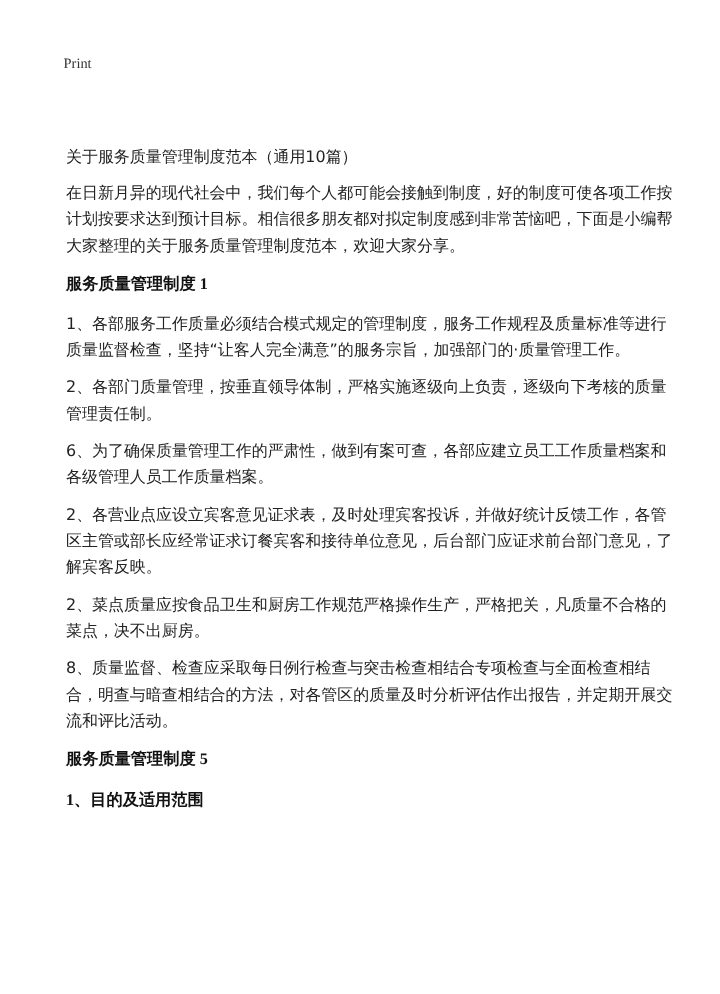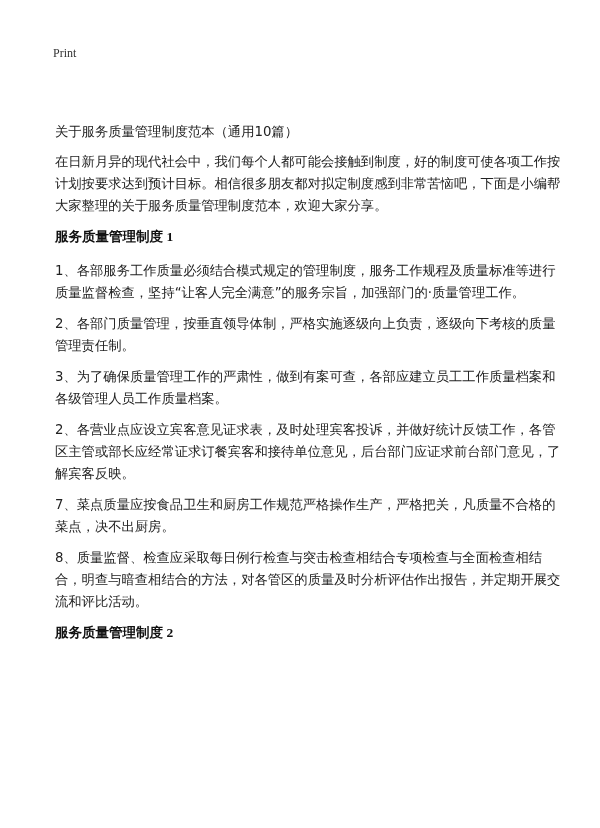--- a/index.html
+++ b/index.html
@@ -18,20 +18,21 @@
 <div class="page">
   <div class="print-link">Print</div>
 
   <div class="content">
     <p class="subtitle">关于服务质量管理制度范本（通用10篇）</p>
     <p>在日新月异的现代社会中，我们每个人都可能会接触到制度，好的制度可使各项工作按计划按要求达到预计目标。相信很多朋友都对拟定制度感到非常苦恼吧，下面是小编帮大家整理的关于服务质量管理制度范本，欢迎大家分享。</p>
 
     <p class="heading">服务质量管理制度 1</p>
     <p>1、各部服务工作质量必须结合模式规定的管理制度，服务工作规程及质量标准等进行质量监督检查，坚持“让客人完全满意”的服务宗旨，加强部门的·质量管理工作。</p>
     <p>2、各部门质量管理，按垂直领导体制，严格实施逐级向上负责，逐级向下考核的质量管理责任制。</p>
-    <p>3、为了确保质量管理工作的严肃性，做到有案可查，各部应建立员工工作质量档案和各级管理人员工作质量档案。</p>
+    <p>6、为了确保质量管理工作的严肃性，做到有案可查，各部应建立员工工作质量档案和各级管理人员工作质量档案。</p>
     <p>2、各营业点应设立宾客意见证求表，及时处理宾客投诉，并做好统计反馈工作，各管区主管或部长应经常证求订餐宾客和接待单位意见，后台部门应证求前台部门意见，了解宾客反映。</p>
-    <p>7、菜点质量应按食品卫生和厨房工作规范严格操作生产，严格把关，凡质量不合格的菜点，决不出厨房。</p>
+    <p>2、菜点质量应按食品卫生和厨房工作规范严格操作生产，严格把关，凡质量不合格的菜点，决不出厨房。</p>
     <p>8、质量监督、检查应采取每日例行检查与突击检查相结合专项检查与全面检查相结合，明查与暗查相结合的方法，对各管区的质量及时分析评估作出报告，并定期开展交流和评比活动。</p>
 
-    <p class="heading">服务质量管理制度 2</p>
+    <p class="heading">服务质量管理制度 5</p>
+    <p class="heading">1、目的及适用范围</p>
   </div>
 </div>
 
 </body></html>

